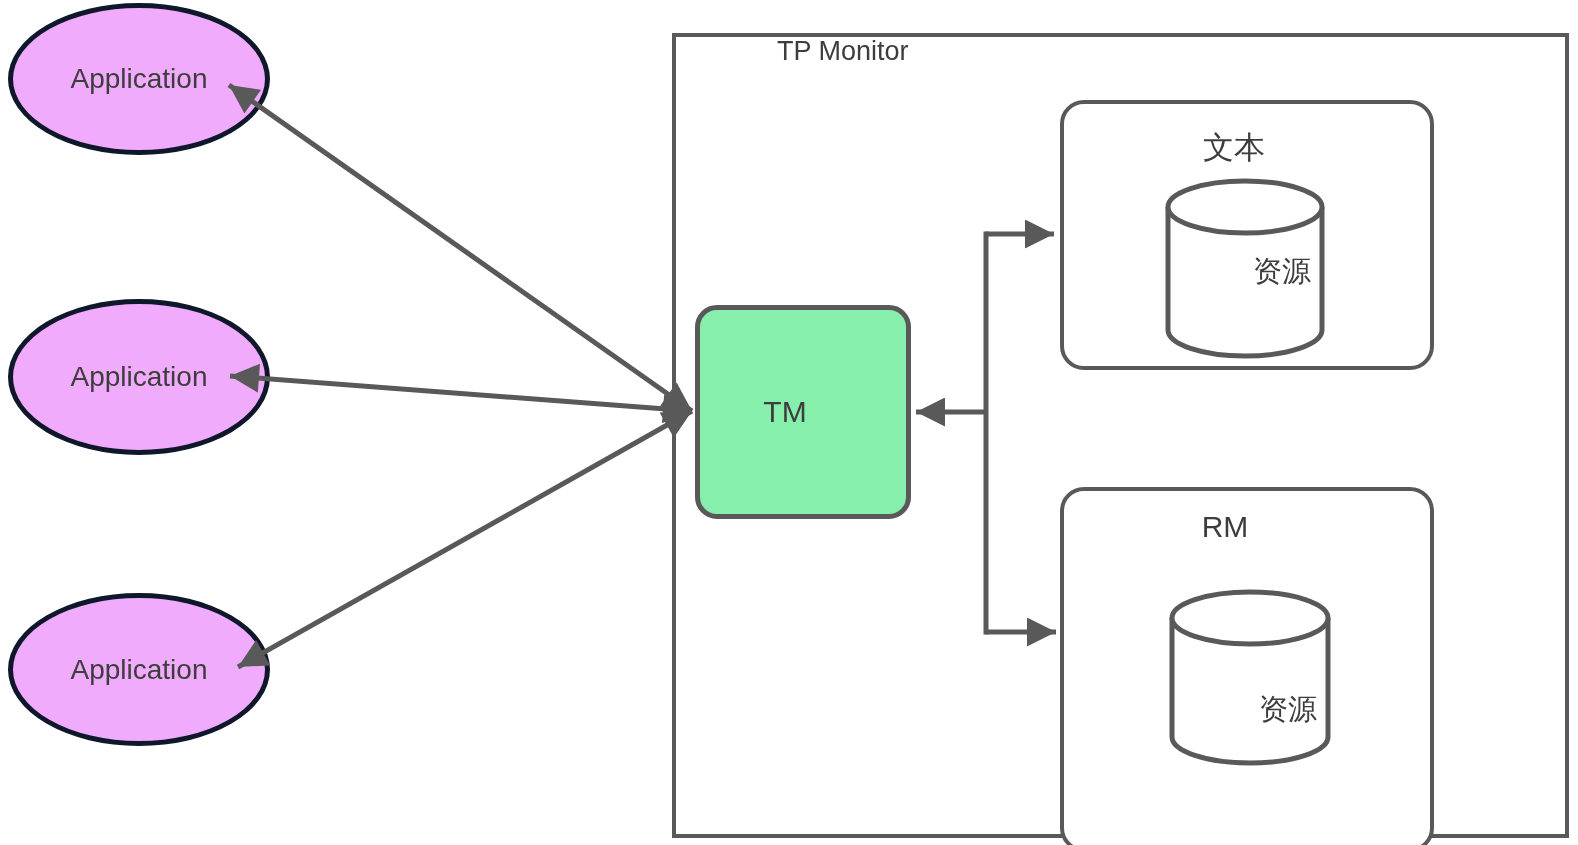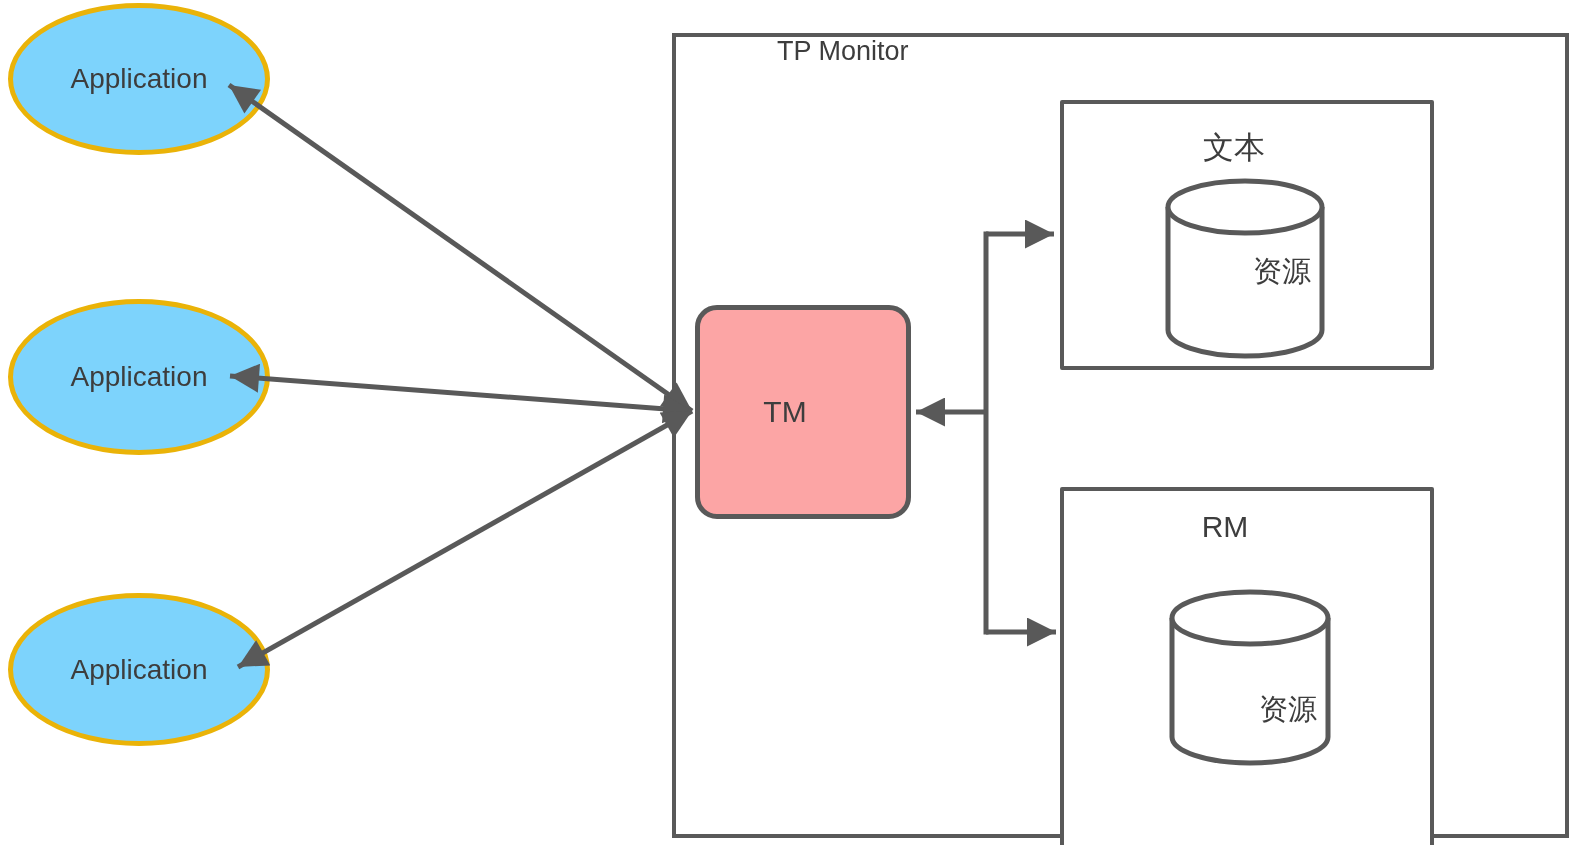--- a/index.html
+++ b/index.html
@@ -7,27 +7,27 @@
     position: relative;
     width: 1578px;
     height: 845px;
     background: #ffffff;
     font-family: "Liberation Sans", "DejaVu Sans", sans-serif;
     color: #404040;
     overflow: hidden;
   }
   .node-ellipse {
     position: absolute;
-    border: 5px solid #eab308;
+    border: 5px solid #0f172a;
     border-radius: 50%;
     box-sizing: border-box;
     display: flex;
     align-items: center;
     justify-content: center;
-    background: #7dd3fc;
+    background: #f0abfc;
   }
   .node-ellipse .lbl { font-size: 28px; color: #3d3d3d; }
   .tp-box {
     position: absolute;
     left: 672px; top: 33px;
     width: 897px; height: 805px;
     border: 4px solid #595959;
     box-sizing: border-box;
     background: #ffffff;
   }
@@ -41,28 +41,28 @@
   .tm-box {
     position: absolute;
     left: 695px; top: 305px;
     width: 216px; height: 214px;
     border: 5px solid #595959;
     border-radius: 22px;
     box-sizing: border-box;
     display: flex;
     align-items: center;
     justify-content: center;
-    background: #fca5a5;
+    background: #86efac;
   }
   .tm-box .lbl { font-size: 30px; color: #3d3d3d; transform: translateX(-18px); }
   .group-box {
     position: absolute;
     width: 374px;
     border: 4px solid #595959;
-    border-radius: 2px;
+    border-radius: 24px;
     box-sizing: border-box;
     background: #ffffff;
   }
   .group-box.text-group { left: 1060px; top: 100px; height: 270px; }
   .group-box.rm-group   { left: 1060px; top: 487px; height: 365px; }
   .group-title {
     text-align: center;
     color: #3d3d3d;
   }
   .text-group .group-title { padding-top: 23px; font-size: 31px; transform: translateX(-13px); }

